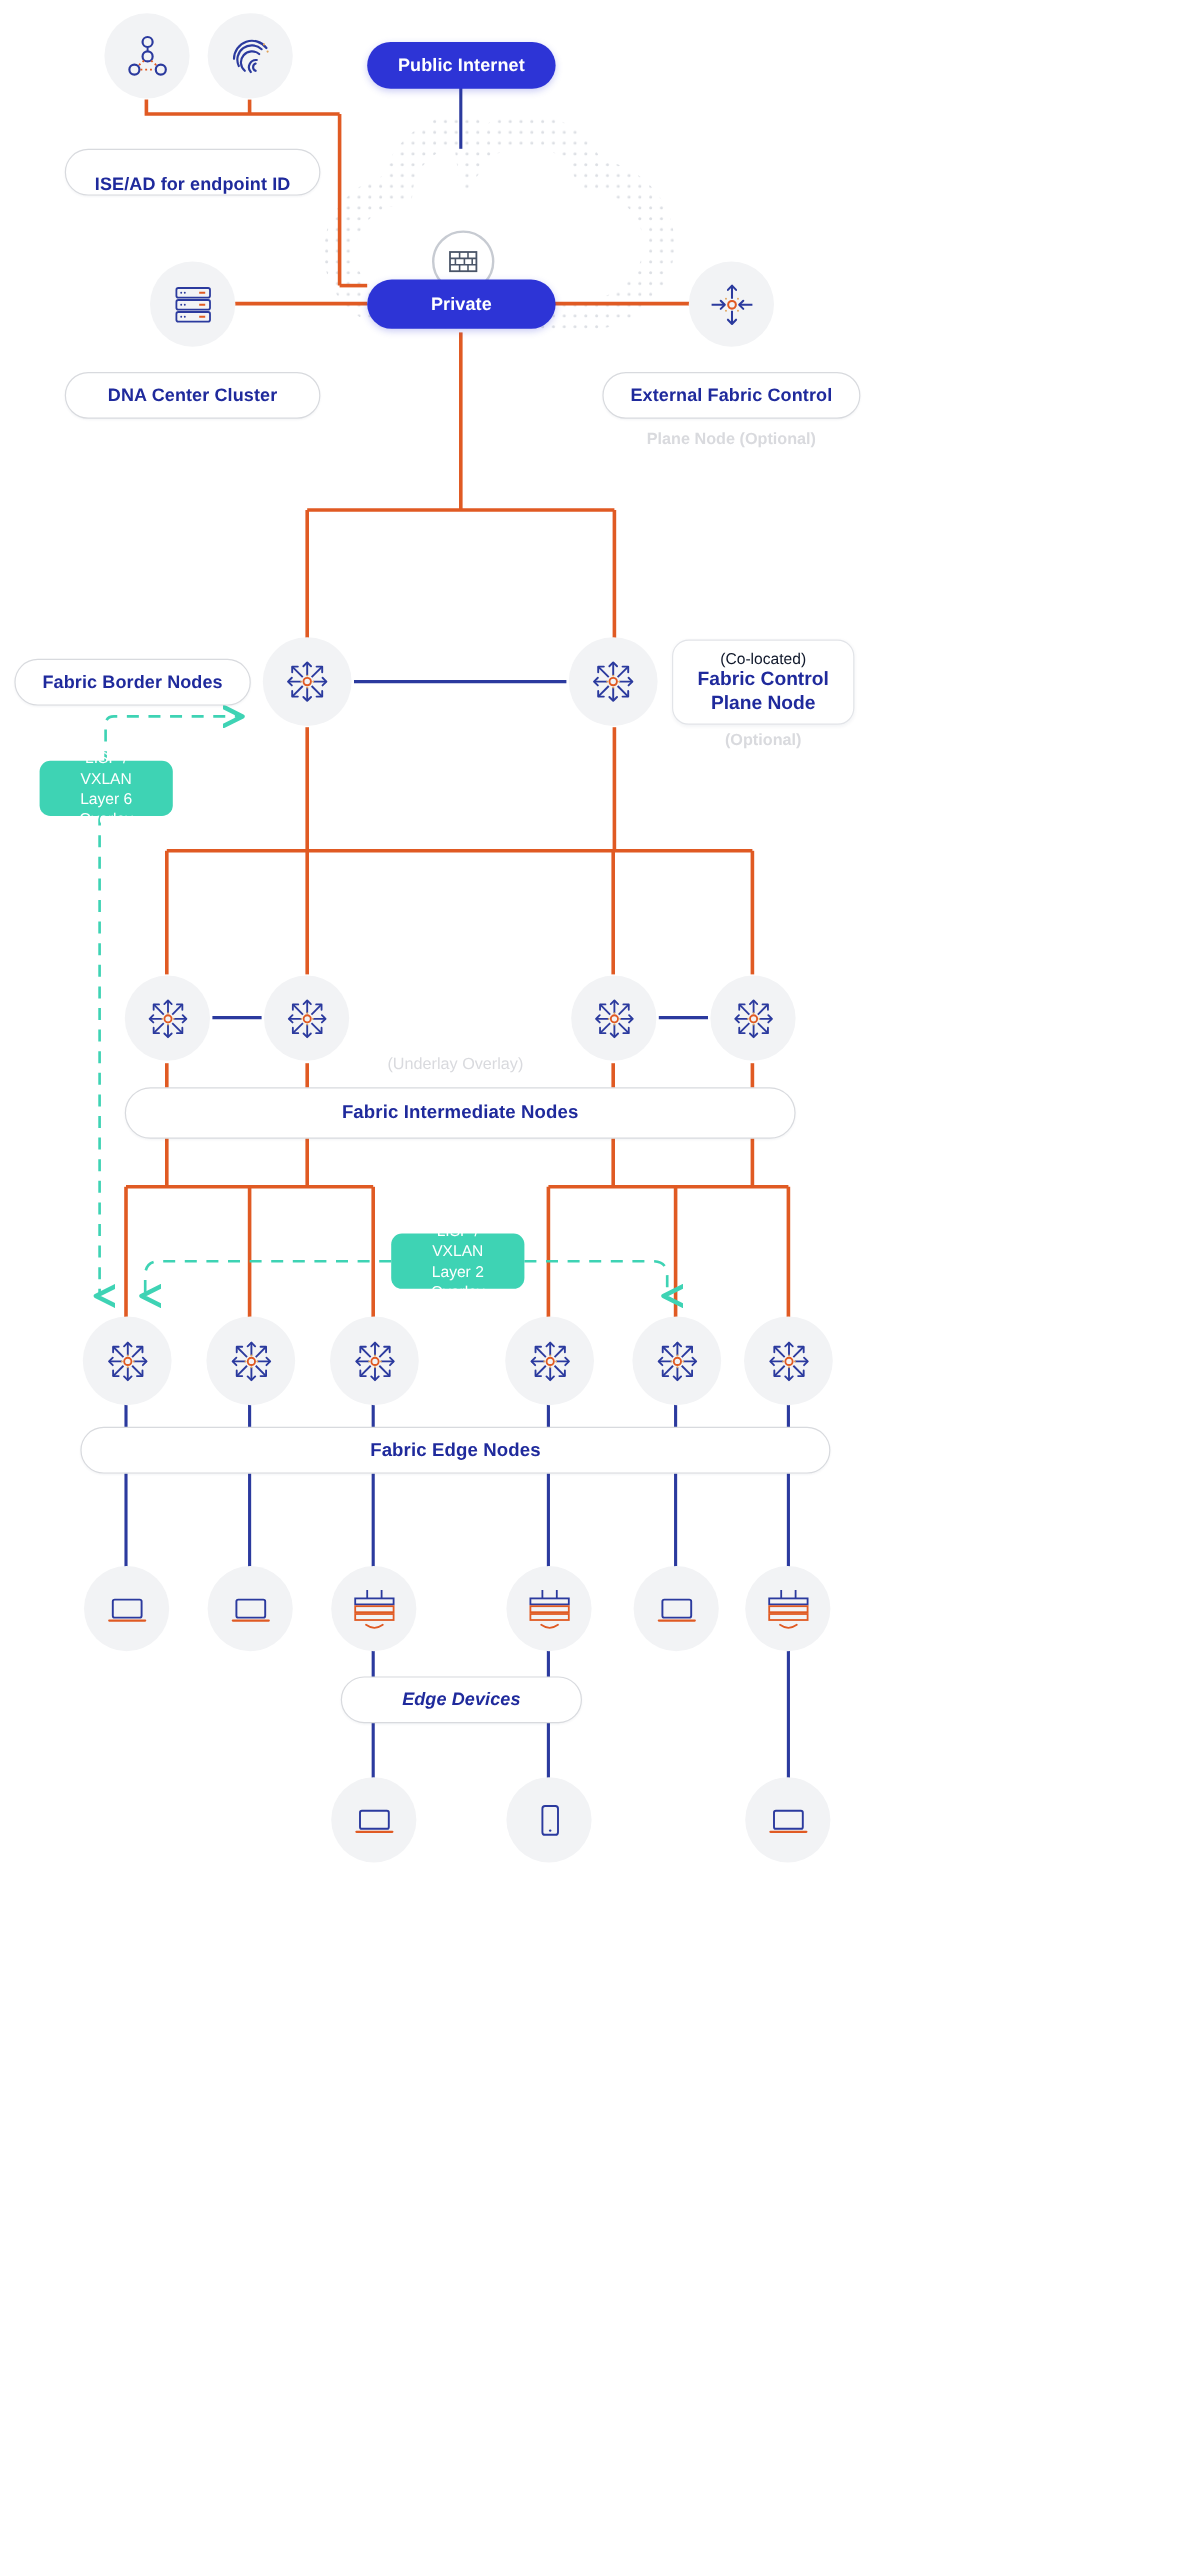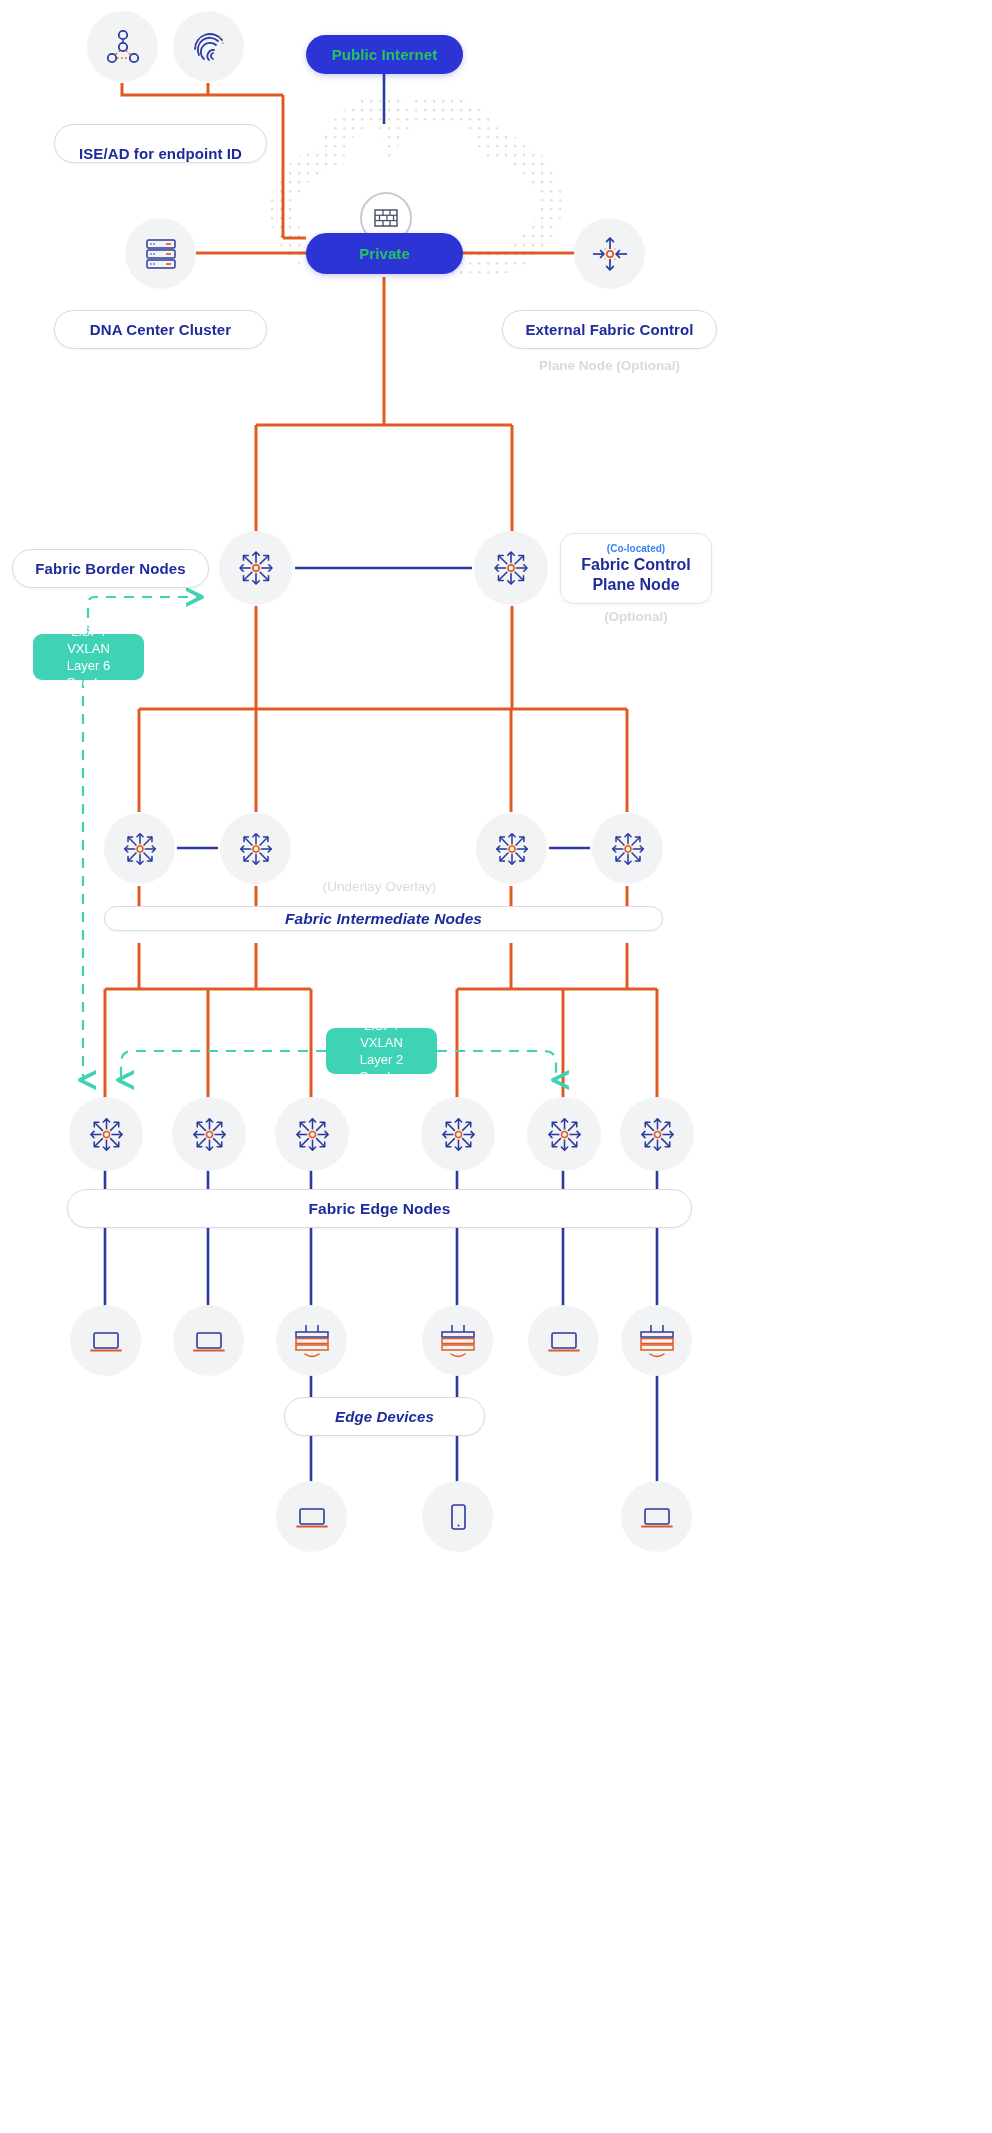--- a/index.html
+++ b/index.html
@@ -36,21 +36,21 @@
     color:#1f2a9c;
     font-weight:700;
     font-size:15px;
     letter-spacing:.1px;
     text-align:center;
     box-shadow:0 1px 2px rgba(22,30,70,.05);
   }
   .pill.solid{
     background:#2d34d6;
     border:none;
-    color:#22c55e;
+    color:#ffffff;
     box-shadow:0 2px 6px rgba(45,52,214,.25);
   }
   .pill.wide{font-size:15.5px;}
 
   
   .badge{
     position:absolute;
     box-sizing:border-box;
     display:flex;flex-direction:column;align-items:center;justify-content:center;
     background:#3ed3b4;
@@ -76,21 +76,21 @@
   
   .cpcard{
     position:absolute;
     box-sizing:border-box;
     border:1.4px solid #e2e4e8;
     border-radius:14px;
     background:#ffffff;
     display:flex;flex-direction:column;align-items:center;justify-content:center;
     box-shadow:0 1px 3px rgba(22,30,70,.05);
   }
-  .cpcard .sub{color:#3b82f6;font-size:10px;font-weight:700;line-height:1.35;}
+  .cpcard .sub{color:#0f172a;font-size:13px;font-weight:400;line-height:1.35;}
   .cpcard .ttl{color:#1f2a9c;font-size:16px;font-weight:700;line-height:1.26;text-align:center;}
 </style>
 </head>
 <body>
 
 <div id="canvas">
 
   <svg id="wires" viewBox="0 0 992 2133" xmlns="http://www.w3.org/2000/svg">
     <defs>
       <pattern id="dots" width="9" height="9" patternUnits="userSpaceOnUse">
@@ -485,21 +485,21 @@
         <circle cx="18" cy="23" r=".8" fill="#e0a35a"></circle>
           <circle cx="28" cy="23" r=".8" fill="#e0a35a"></circle>
         <circle cx="23" cy="18" r=".8" fill="#e0a35a"></circle>
           <circle cx="23" cy="28" r=".8" fill="#e0a35a"></circle>
       </svg>
     </span>
   </div>
 
   <div class="muted" style="left:262px;top:879px;width:235px;font-weight:500;">(Underlay Overlay)</div>
 
-  <div class="pill wide" style="left:104px;top:906px;width:559px;height:25px;font-style:italic;">
+  <div class="pill wide" style="left:104px;top:906px;width:559px;height:43px;">
     <span>Fabric Intermediate Nodes</span>
   </div>
 
   <div class="badge" style="left:326px;top:1028px;width:111px;height:46px;">
     <span>LISP / VXLAN</span>
     <span>Layer 2 Overlay</span>
   </div>
 
   <div class="chip" style="left:69px;top:1097px;width:74px;height:74px;">
     <span>

